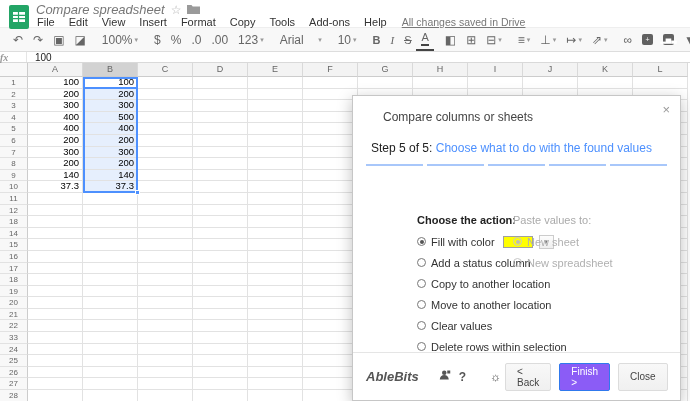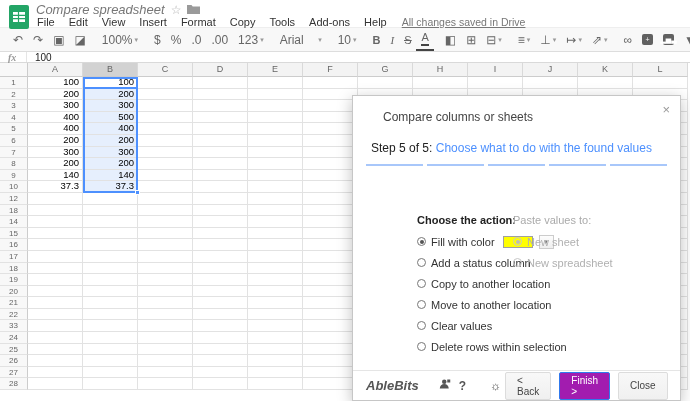--- a/index.html
+++ b/index.html
@@ -29,21 +29,21 @@
   .gb { font-weight:bold; } .gi { font-style:italic; font-family:"Liberation Serif",serif; }
   .gs { text-decoration:line-through; }
   .gu { border-bottom:2px solid #444; line-height:1.1; }
   .dark-box { width:11px; height:11px; background:#616161; border-radius:2px; color:#fff;
               display:flex; align-items:center; justify-content:center; font-size:7px; line-height:1; }
   .wide50 { min-width:52px; justify-content:space-between; }
   .wide20 { min-width:26px; justify-content:space-between; }
   
   .formula-bar { height:11px; display:flex; align-items:center; border-bottom:1px solid #d9d9d9;
                  font-size:10px; background:#fff; }
-  .fx-label { width:26px; padding-left:8px; color:#999; font-style:italic; font-family:"Liberation Serif",serif;font-weight:bold; }
+  .fx-label { width:26px; color:#999; font-style:italic; font-family:"Liberation Serif",serif;font-weight:bold; }
   .fx-value { flex:1; height:100%; display:flex; align-items:center; padding-left:8px;
               border-left:1px solid #e5e5e5; color:#222; }
   
   .grid { position:absolute; top:63px; left:0; right:0; bottom:0; background:#fff; }
   .colhead-row { display:flex; height:14px; }
   .corner { width:28px; background:#f8f8f8; border-right:1px solid #ccc; border-bottom:1px solid #ccc; flex:none; }
   .colhead { width:55px; flex:none; background:#f3f3f3; border-right:1px solid #d9d9d9;
              border-bottom:1px solid #ccc; font-size:9px; color:#666; text-align:center; line-height:13px; }
   .colhead.sel { background:#d2d2d2; }
   .grow { display:flex; height:11.6px; }
@@ -76,30 +76,30 @@
   .opt { display:flex; align-items:center; gap:5px; margin-bottom:8px; height:13px; cursor:default; }
   .radio { width:9px; height:9px; border:1px solid #777; border-radius:50%; position:relative; flex:none; }
   .radio.on::after { content:''; position:absolute; left:1.5px; top:1.5px; width:4px; height:4px;
                      border-radius:50%; background:#555; }
   .opt.dis .radio { border-color:#c6c6c6; }
   .opt.dis .radio.on::after { background:#bbb; }
   .opt.dis .olabel { color:#b0b0b0; }
   .swatch { width:30px; height:12px; border:1px solid #a0a0a0; margin-left:3px; }
   .swatch-dd { width:15px; height:14px; border:1px solid #ccc; background:linear-gradient(#fdfdfd,#efefef);
                display:flex; align-items:center; justify-content:center; font-size:6px; color:#777; margin-left:1px; }
-  .dlg-footer { position:absolute; bottom:0; left:0; right:0; height:30px; border-top:1px solid #e5e5e5;
+  .dlg-footer { position:absolute; bottom:0; left:0; right:0; height:48px; border-top:1px solid #e5e5e5;
                 display:flex; align-items:center; padding:0 13px; }
   .brand { font-weight:bold; font-style:italic; font-size:13px; color:#555; }
   .f-sep { width:1px; height:16px; background:#ddd; margin:0 8px; }
   .f-icon { color:#555; font-size:12px; margin:0 4px; }
   .f-q { font-weight:bold; color:#555; margin:0 4px; font-size:12px; }
   .btns { margin-left:auto; display:flex; gap:8px; }
   .btn { height:20px; padding:13px 11px; font-size:10px; color:#444; border:1px solid #dcdcdc; border-radius:2px;
          background:linear-gradient(#f8f8f8,#f0f0f0); display:flex; align-items:center; cursor:pointer; }
-  .btn.primary { background:#a21caf; border-color:#3079ed; color:#fff; }
+  .btn.primary { background:#8b5cf6; border-color:#3079ed; color:#fff; }
 </style>
 </head>
 <body>
 
 <div class="header">
   <span class="logo">
     <svg width="20" height="24" viewBox="0 0 20 24">
       <rect width="20" height="24" rx="2" fill="#23a566"></rect>
       <rect x="4" y="7" width="12" height="10" fill="#fff"></rect>
       <path d="M4 10.3h12M4 13.6h12M9.5 7v10" stroke="#23a566" stroke-width="1.2" fill="none"></path>
@@ -416,20 +416,35 @@
         <div class="cell"></div>
         <div class="cell"></div>
         <div class="cell"></div>
         <div class="cell"></div>
         <div class="cell"></div>
         <div class="cell"></div>
         <div class="cell"></div>
         <div class="cell"></div>
       </div>
       <div class="grow">
+        <div class="rowhead">11</div>
+        <div class="cell"></div>
+        <div class="cell"></div>
+        <div class="cell"></div>
+        <div class="cell"></div>
+        <div class="cell"></div>
+        <div class="cell"></div>
+        <div class="cell"></div>
+        <div class="cell"></div>
+        <div class="cell"></div>
+        <div class="cell"></div>
+        <div class="cell"></div>
+        <div class="cell"></div>
+      </div>
+      <div class="grow">
         <div class="rowhead">12</div>
         <div class="cell"></div>
         <div class="cell"></div>
         <div class="cell"></div>
         <div class="cell"></div>
         <div class="cell"></div>
         <div class="cell"></div>
         <div class="cell"></div>
         <div class="cell"></div>
         <div class="cell"></div>

